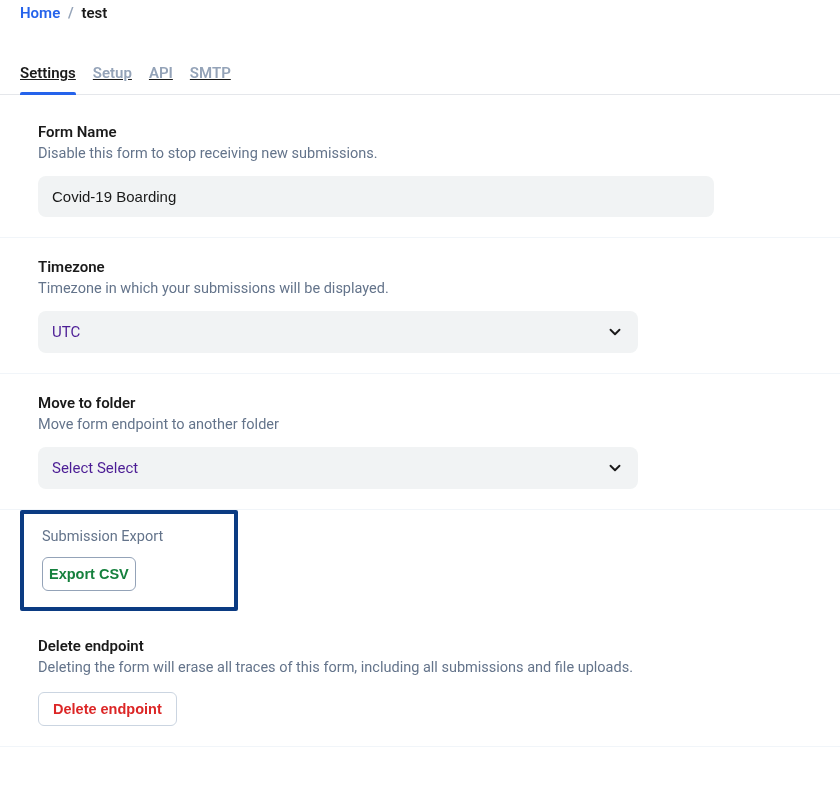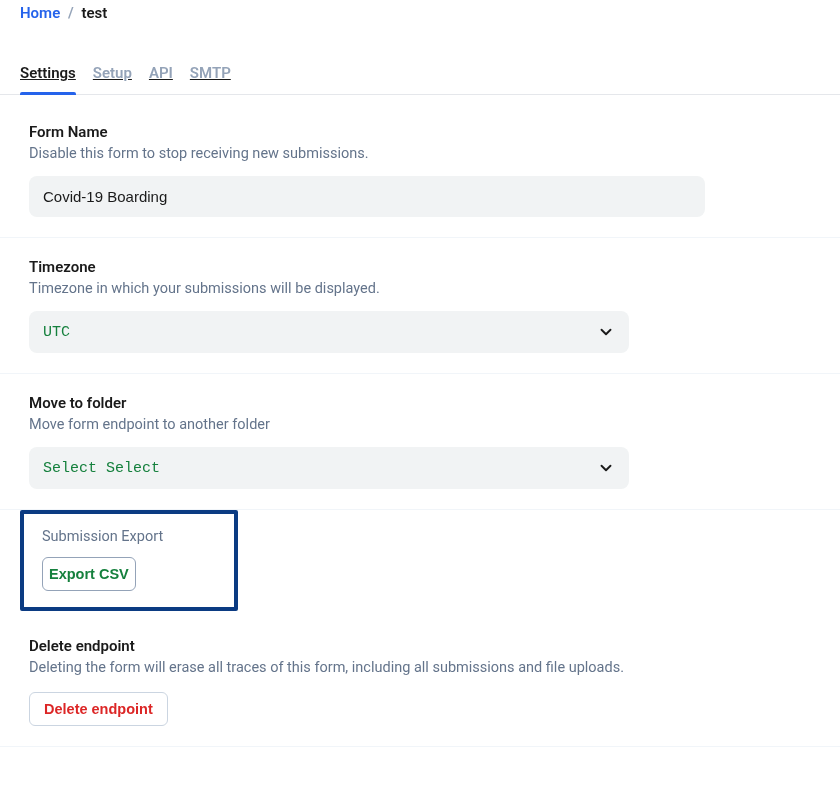--- a/index.html
+++ b/index.html
@@ -54,21 +54,21 @@
       content: "";
       position: absolute;
       left: 0;
       right: 0;
       bottom: -1px;
       height: 3px;
       background: #2563eb;
       border-radius: 2px 2px 0 0;
     }
     .section {
-      padding: 20px 29px;
+      padding: 20px 38px;
       border-bottom: 1px solid #f1f5f9;
     }
     .section-title {
       font-size: 15px;
       font-weight: 600;
       color: #1a1a1a;
       margin-bottom: 4px;
     }
     .section-desc {
       font-size: 14.5px;
@@ -85,26 +85,25 @@
       color: #1a1a1a;
       outline: none;
     }
     .select-field {
       width: 600px;
       background: #f1f3f4;
       border: none;
       border-radius: 8px;
       padding: 12px 14px;
       font-size: 15px;
-      color: #15803d;
+      color: #4c1d95;
       display: flex;
       align-items: center;
       justify-content: space-between;
       cursor: pointer;
-      font-family: Liberation Mono, monospace;
     }
     .chevron {
       width: 18px;
       height: 18px;
     }
     .highlight-box {
       border: 4px solid #0b3b82;
       padding: 14px 18px 16px 18px;
       margin: -14px -18px -16px -18px;
       width: 218px;

